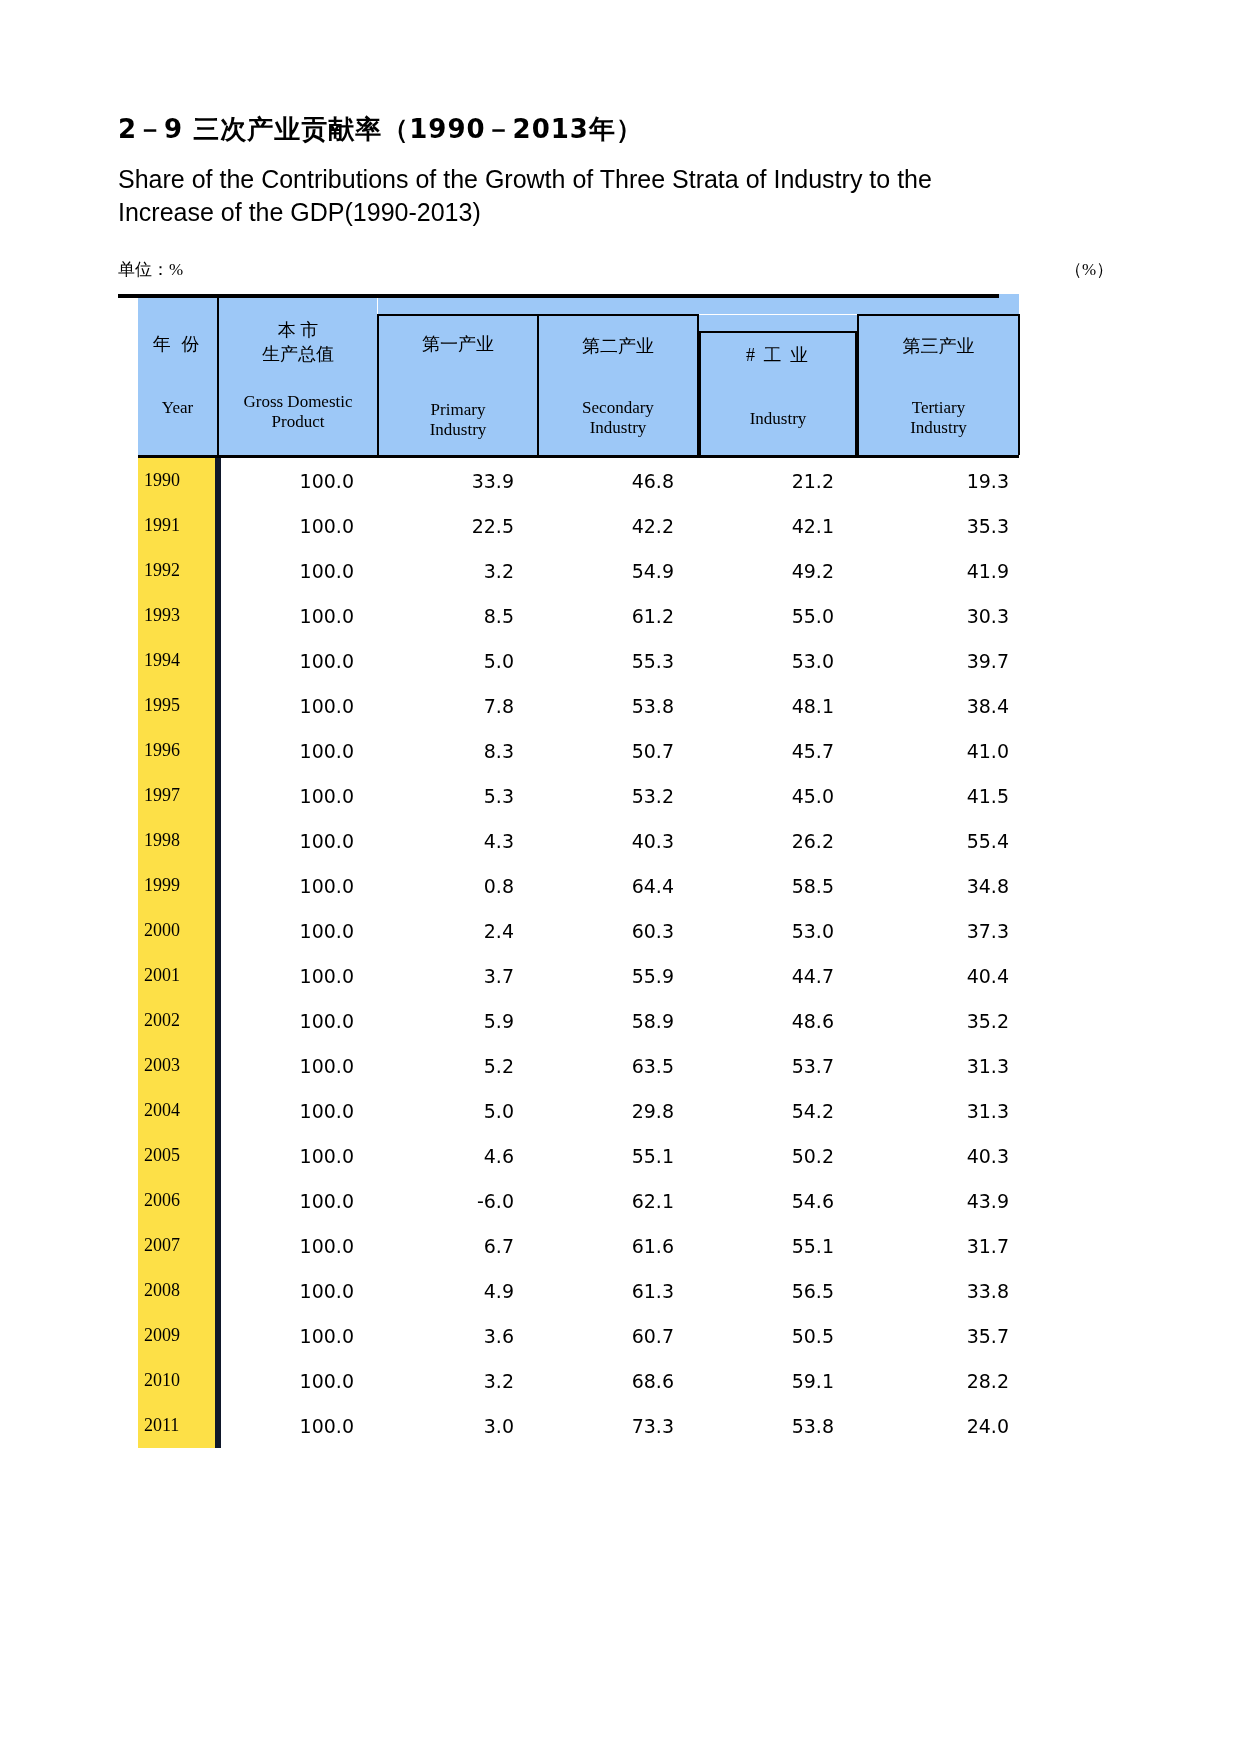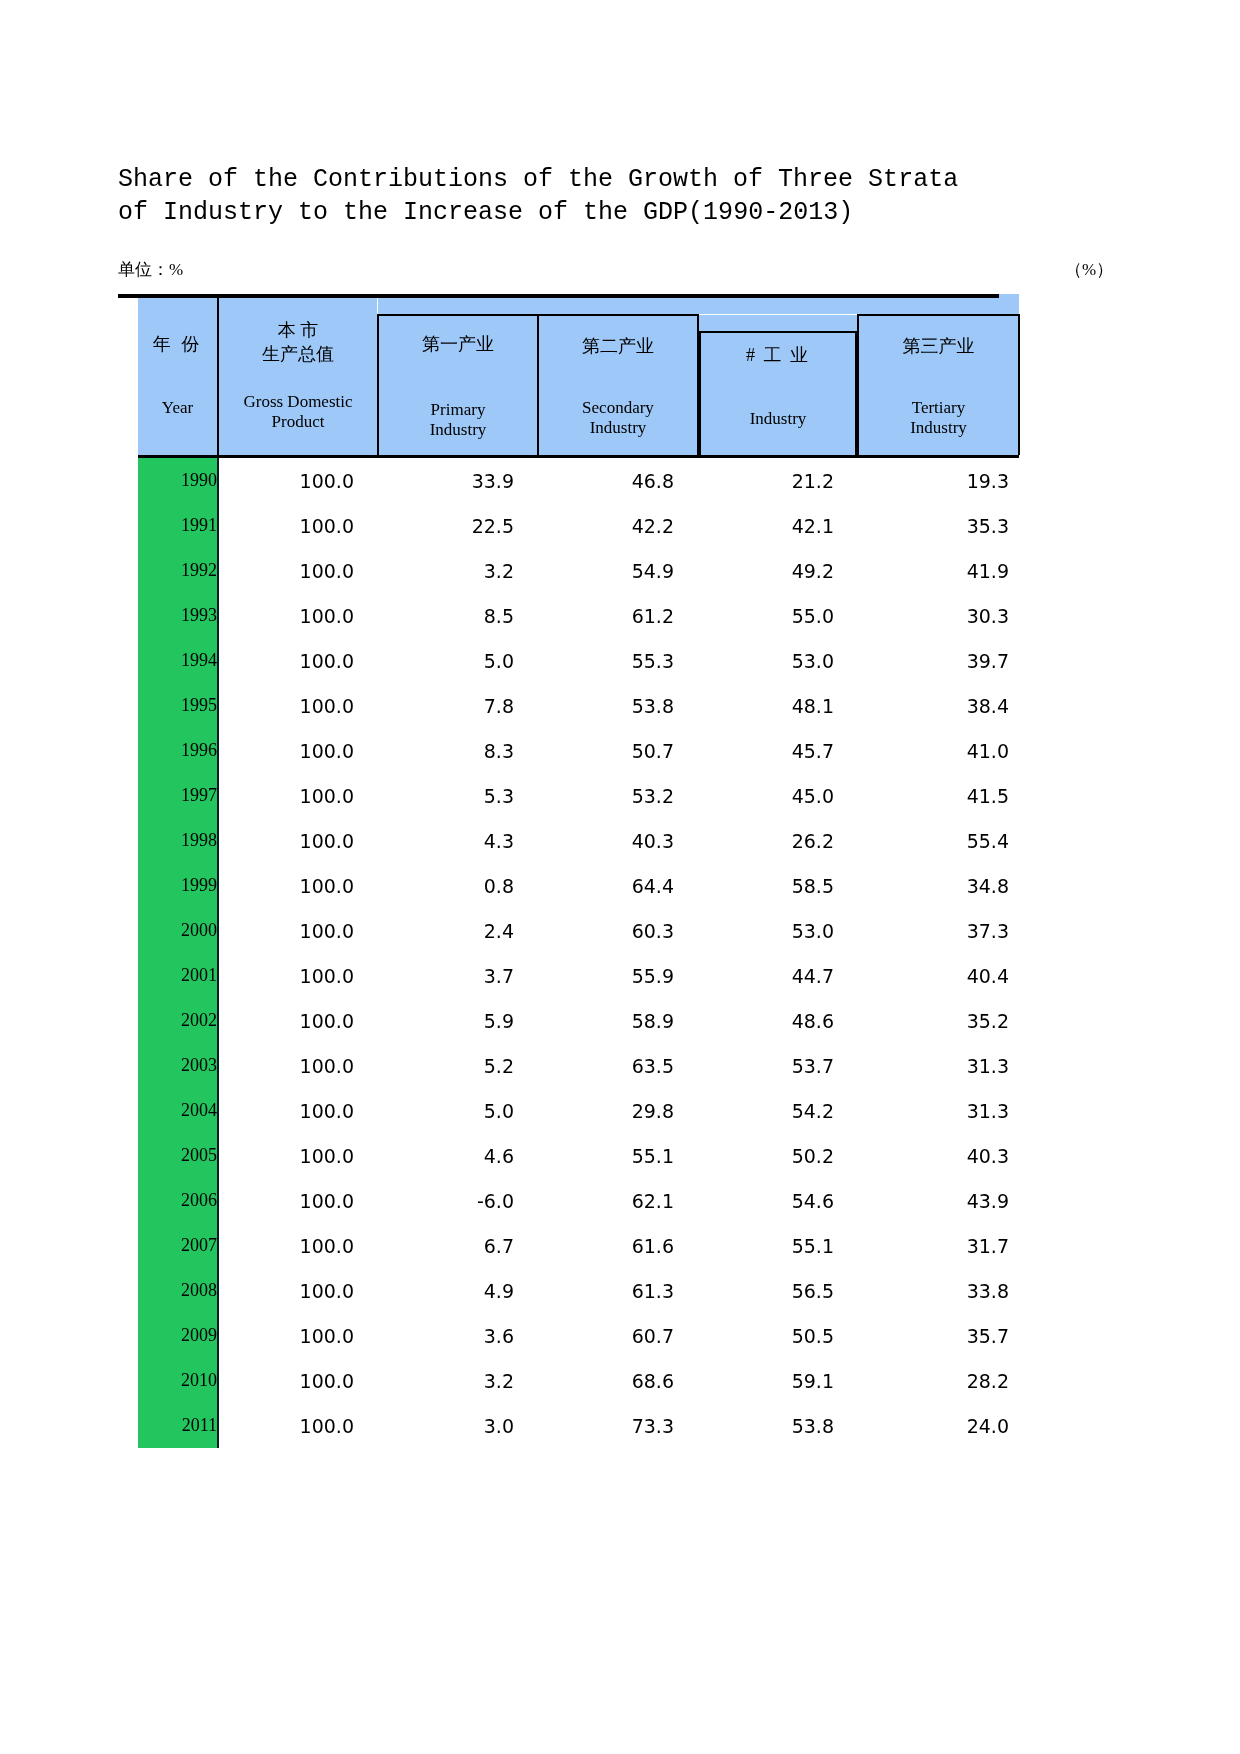--- a/index.html
+++ b/index.html
@@ -19,21 +19,21 @@
   
   .title-cn{
     position:absolute; left:0; top:112px;
     font-family:"DejaVu Sans", sans-serif;
     font-size:26px; font-weight:700;
     letter-spacing:1px;
     white-space:nowrap;
   }
   .title-en{
     position:absolute; left:0; top:163px; width:880px;
-    font-family:Liberation Mono, monospace;
+    font-family:Liberation Sans, sans-serif;
     font-size:25px; line-height:1.32;
     font-weight:400;
   }
 
   
   .unit-left{
     position:absolute; left:0; top:258px;
     font-family:"Liberation Serif", serif;
     font-size:17px;
   }
@@ -83,43 +83,44 @@
     font-size:17px;
     line-height:1.15;
   }
   .hdr-inner-box{
     border:2px solid #000;
     border-bottom:none;
   }
 
   
   .yearcell{
-    background:#22c55e;
+    background:#fde047;
     width:80px;
-    border-right:2px solid #0f172a;
+    border-right:6px solid #0f172a;
     font-family:"Liberation Serif", serif;
     font-size:18px;
-    text-align:right;
+    text-align:left;
     padding-left:6px !important;
     height:45px;
   }
   .datacell{
     text-align:right;
     font-family:"DejaVu Sans", sans-serif;
     font-size:19px;
     height:45px;
     padding-right:24px !important;
   }
   .datacell.last{padding-right:10px !important;}
 </style>
 </head>
 <body>
 
 <div class="page">
 
+  <div class="title-cn">2－9  三次产业贡献率（1990－2013年）</div>
 
   <div class="title-en">
     <span>Share of the Contributions of the Growth of Three Strata of Industry to</span>
     <span>the Increase of the GDP(1990-2013)</span>
   </div>
 
   <div class="unit-left">单位：%</div>
   <div class="unit-right">（%）</div>
 
   <div class="rule-top"></div>

